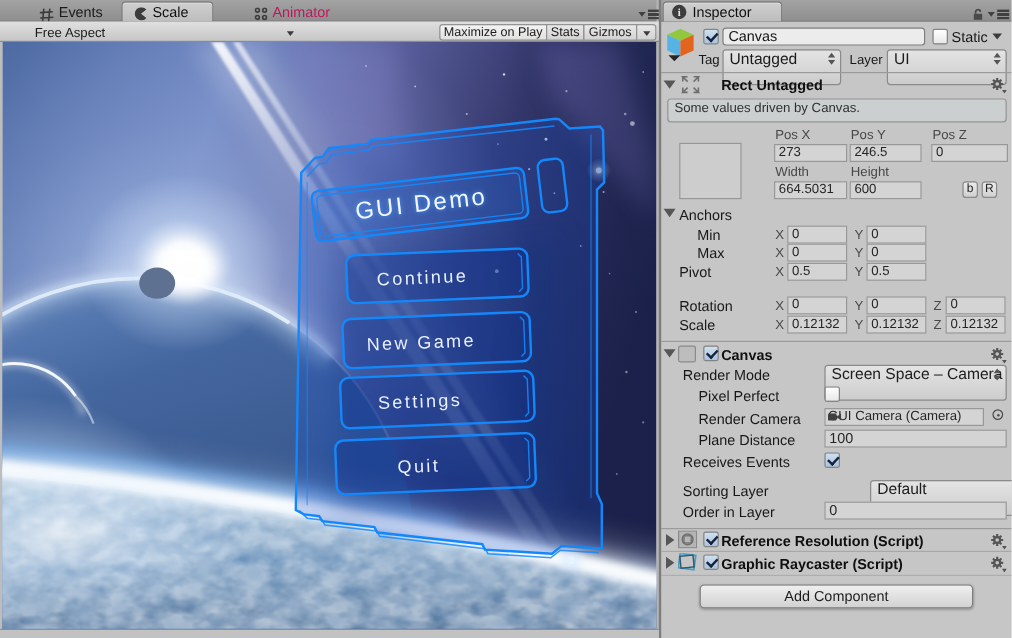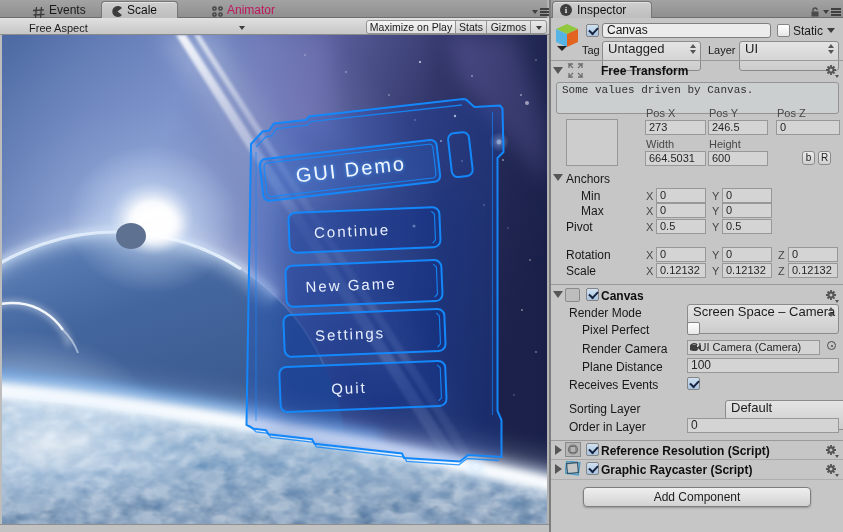--- a/index.html
+++ b/index.html
@@ -346,32 +346,32 @@
   <div class="sep" style="left:551px; top:60px; width:292px;"></div>
   <div class="fold open" style="left:553px; top:67px;"></div>
   <svg class="abs" style="left:566px; top:62px;" width="19" height="17" viewBox="0 0 19 17">
     <g fill="none" stroke="#6e6e6e" stroke-width="1.3">
       <path d="M7 6 L3 2 L7 2 M3 2 L3 6"></path>
         <path d="M12 6 L16 2 L12 2 M16 2 L16 6"></path>
       <path d="M7 11 L3 15 L7 15 M3 15 L3 11"></path>
         <path d="M12 11 L16 15 L12 15 M16 15 L16 11"></path>
     </g>
   </svg>
-  <div class="blbl" style="left:601px; top:65px;">Free Transform</div>
+  <div class="blbl" style="left:601px; top:65px;">Rect Untagged</div>
   <svg class="abs" style="left:825px; top:64px;" width="14" height="14" viewBox="0 0 14 14">
     <g fill="#555">
         <circle cx="6" cy="6" r="3.4"></circle>
       <g stroke="#555" stroke-width="1.8">
           <path d="M6 1 V11 M1 6 H11 M2.5 2.5 L9.5 9.5 M9.5 2.5 L2.5 9.5"></path>
         </g>
     </g>
       <circle cx="6" cy="6" r="1.5" fill="#c6c6c6"></circle>
     <polygon points="10,11 14,11 12,14" fill="#555"></polygon>
   </svg>
-  <div class="helpbox" style="left:556px; top:82px; width:283px; height:32px;font-family:Liberation Mono, monospace;">Some values driven by Canvas.</div>
+  <div class="helpbox" style="left:556px; top:82px; width:283px; height:20px;">Some values driven by Canvas.</div>
 
   <div class="slbl" style="left:646px; top:108px;">Pos X</div>
   <div class="slbl" style="left:709px; top:108px;">Pos Y</div>
   <div class="slbl" style="left:777px; top:108px;">Pos Z</div>
   <div class="fld" style="left:645px; top:120px; width:61px;">273</div>
   <div class="fld" style="left:708px; top:120px; width:60px;">246.5</div>
   <div class="fld" style="left:776px; top:120px; width:64px;">0</div>
   <div class="abs" style="left:566px; top:119px; width:52px; height:47px; background:#cdcdcd; border:1px solid #979797;"></div>
   <div class="slbl" style="left:646px; top:139px;">Width</div>
   <div class="slbl" style="left:709px; top:139px;">Height</div>

